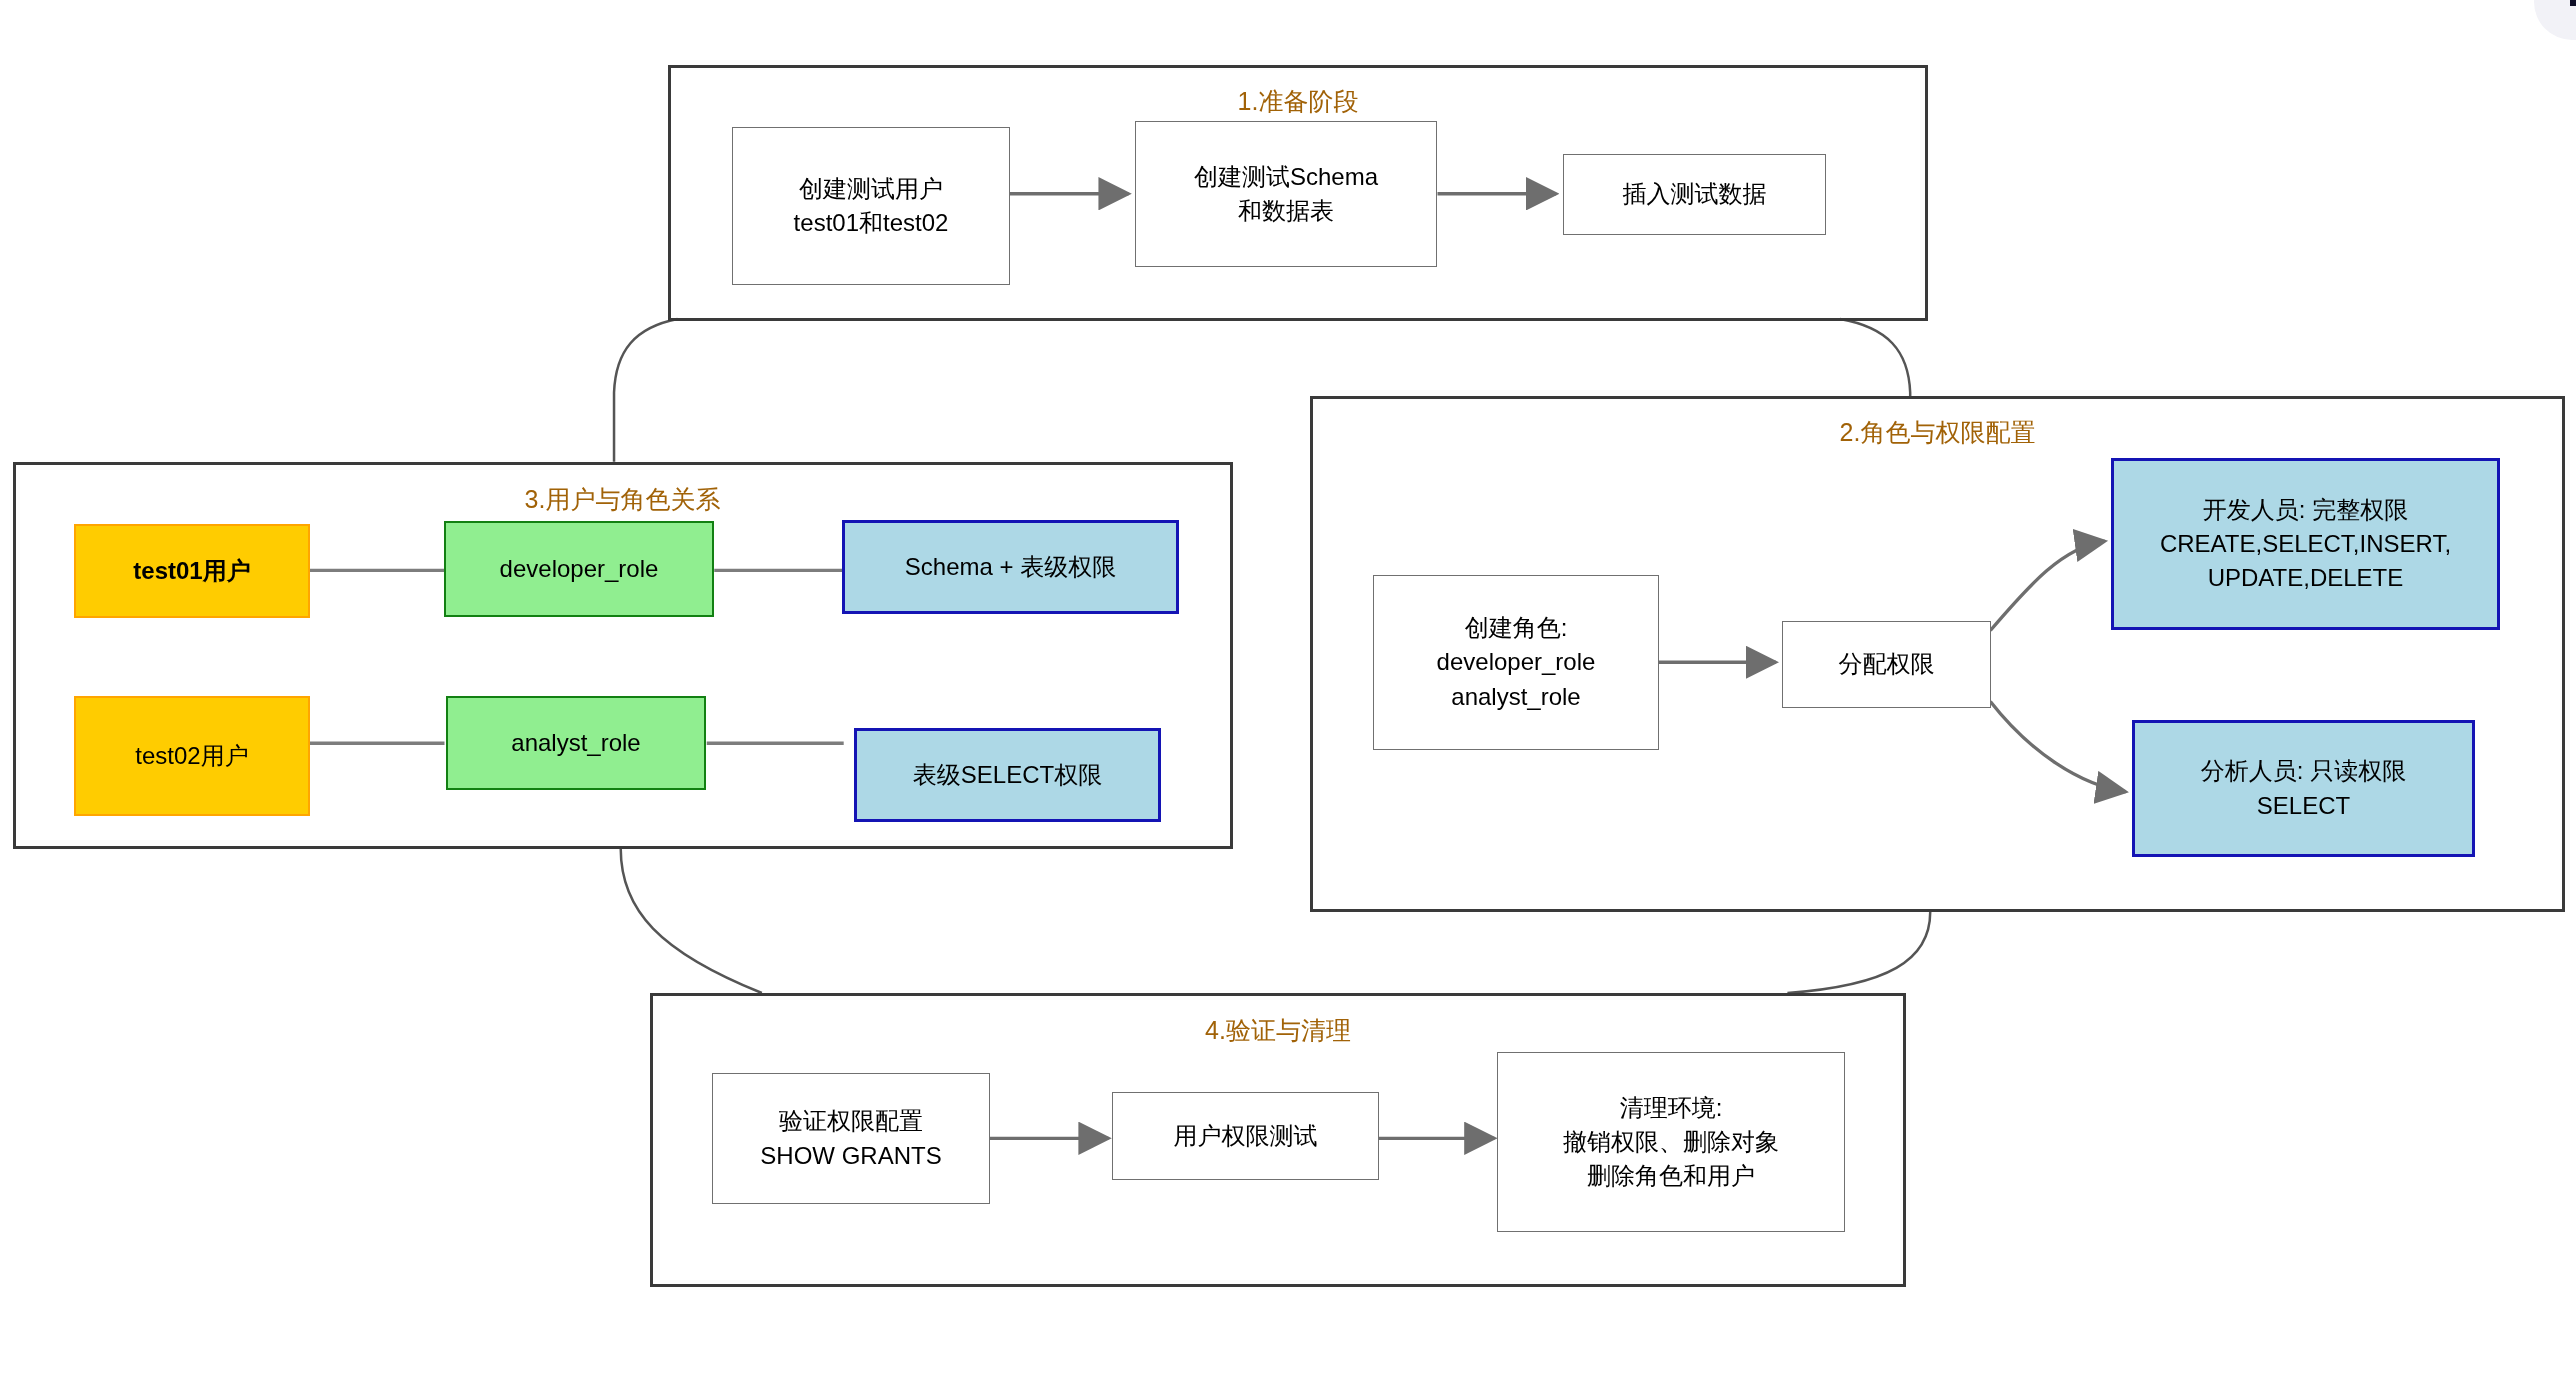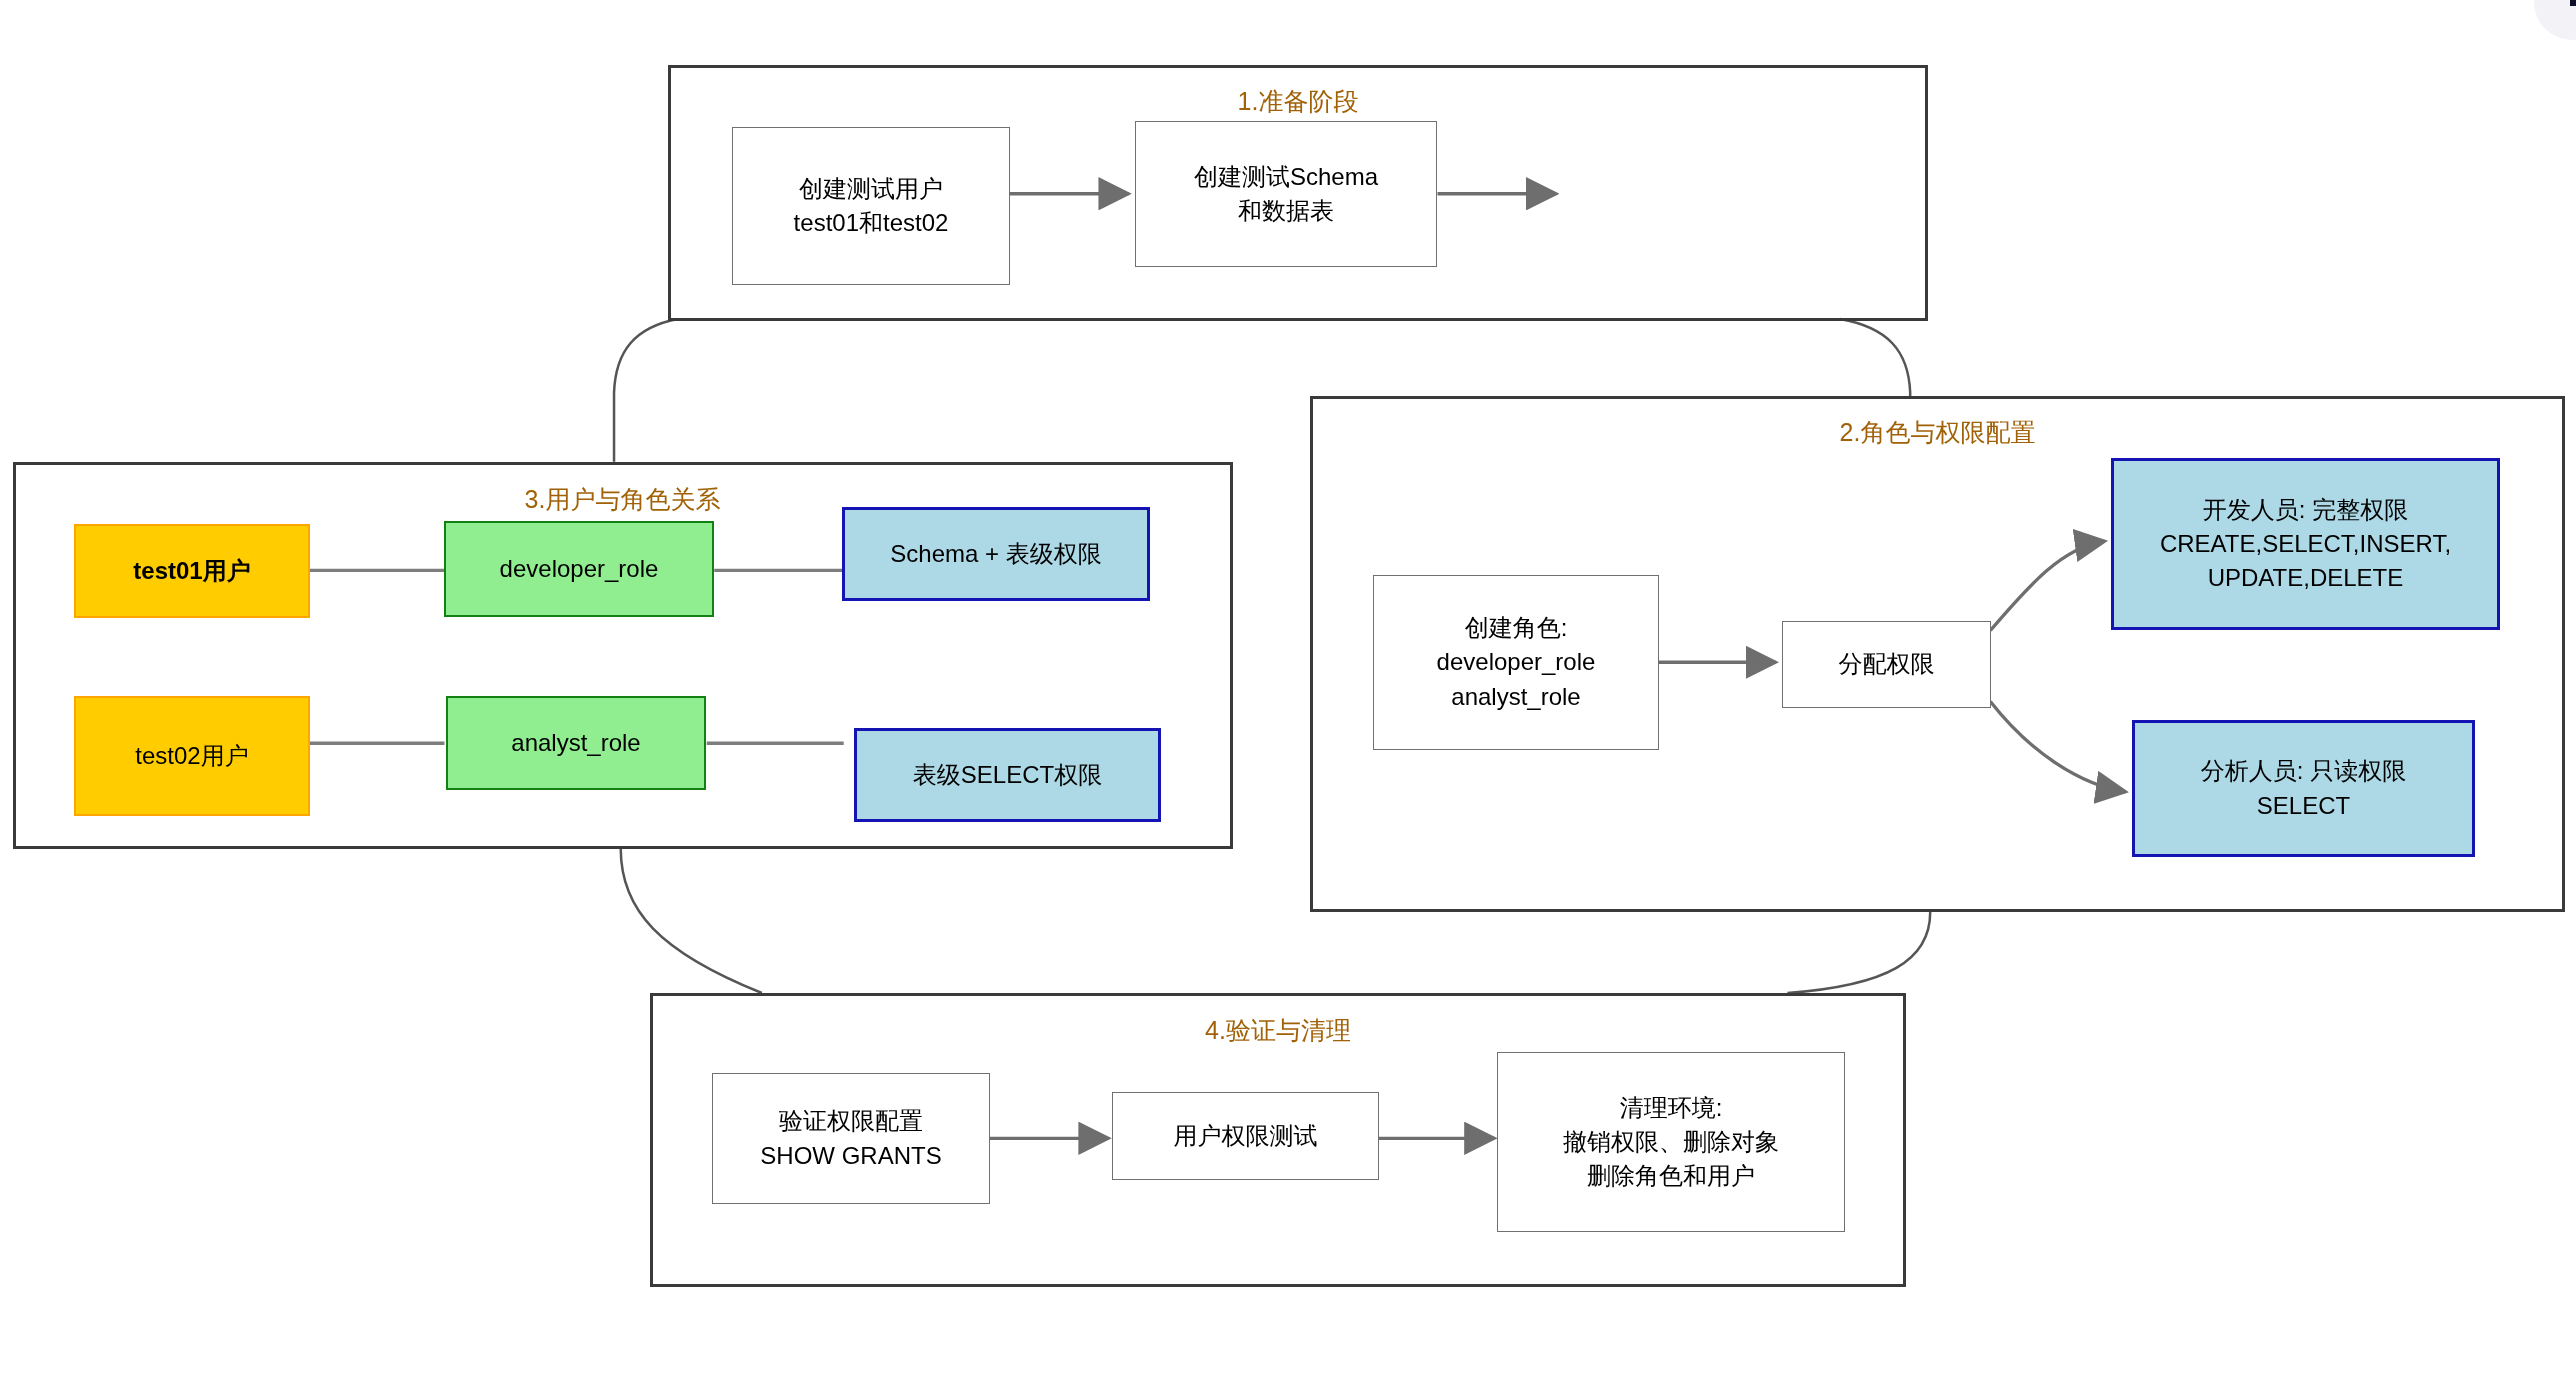--- a/index.html
+++ b/index.html
@@ -127,40 +127,41 @@
     </g>
   </svg>
 
   <div class="cluster" style="left:668px; top:65px; width:1260px; height:256px;">
     <div class="cluster-title" style="top:16.7px;">1.准备阶段</div>
   </div>
   <div class="node plain" style="left:732px; top:127px; width:278px; height:158px;">创建测试用户
 test01和test02</div>
   <div class="node plain" style="left:1135px; top:121px; width:302px; height:146px;">创建测试Schema
 和数据表</div>
+  <div class="node plain" style="left:1563px; top:154px; width:263px; height:81px;">插入测试数据</div>
 
   <div class="cluster" style="left:1310px; top:396px; width:1255px; height:516px;">
     <div class="cluster-title" style="top:16.7px;">2.角色与权限配置</div>
   </div>
   <div class="node plain" style="left:1373px; top:575px; width:286px; height:175px;">创建角色:
 developer_role
 analyst_role</div>
   <div class="node plain" style="left:1782px; top:621px; width:209px; height:87px;">分配权限</div>
   <div class="node blue" style="left:2111px; top:458px; width:389px; height:172px;">开发人员: 完整权限
 CREATE,SELECT,INSERT,
 UPDATE,DELETE</div>
   <div class="node blue" style="left:2132px; top:720px; width:343px; height:137px;">分析人员: 只读权限
 SELECT</div>
 
   <div class="cluster" style="left:12.5px; top:462px; width:1220px; height:387px;">
     <div class="cluster-title" style="top:18.4px;">3.用户与角色关系</div>
   </div>
   <div class="node yellow" style="left:74px; top:524px; width:236px; height:94px;font-weight:bold;">test01用户</div>
   <div class="node green" style="left:444px; top:521px; width:270px; height:96px;">developer_role</div>
-  <div class="node blue" style="left:842px; top:507px; width:308px; height:94px;">Schema + 表级权限</div>
+  <div class="node blue" style="left:842px; top:520px; width:337px; height:94px;">Schema + 表级权限</div>
   <div class="node yellow" style="left:74px; top:696px; width:236px; height:120px;">test02用户</div>
   <div class="node green" style="left:446px; top:696px; width:260px; height:94px;">analyst_role</div>
   <div class="node blue" style="left:854px; top:696px; width:307px; height:94px;margin-top:32px;">表级SELECT权限</div>
 
   <div class="cluster" style="left:650px; top:993px; width:1256px; height:294px;">
     <div class="cluster-title" style="top:18.4px;">4.验证与清理</div>
   </div>
   <div class="node plain" style="left:712px; top:1073px; width:278px; height:131px;">验证权限配置
 SHOW GRANTS</div>
   <div class="node plain" style="left:1112px; top:1092px; width:267px; height:88px;">用户权限测试</div>

